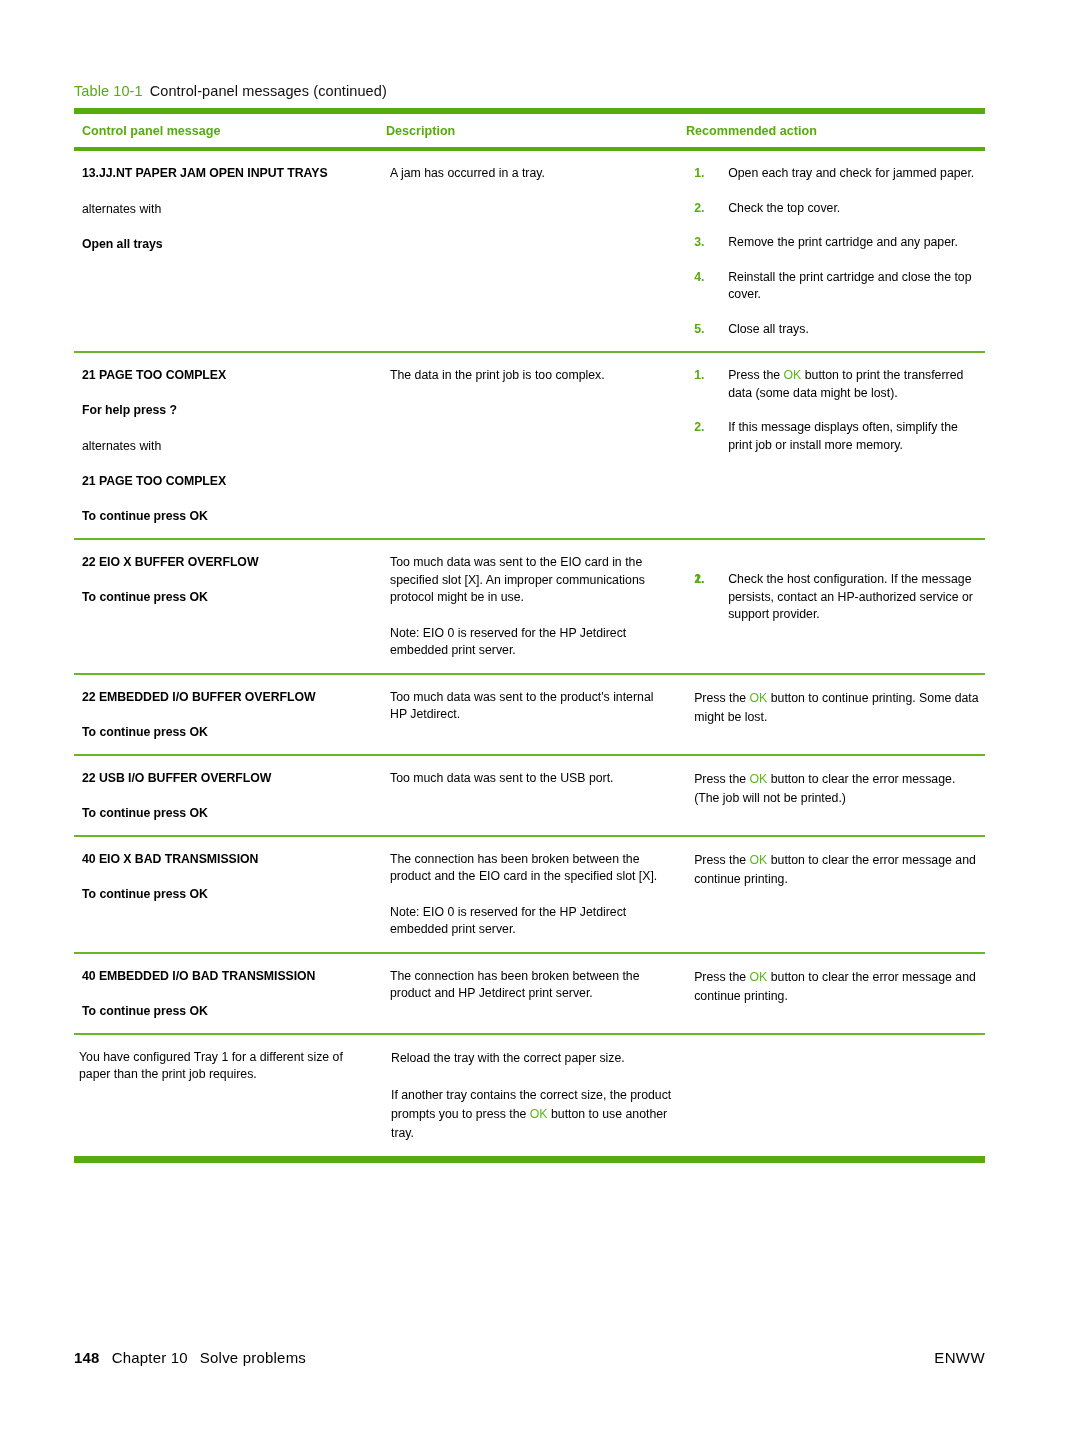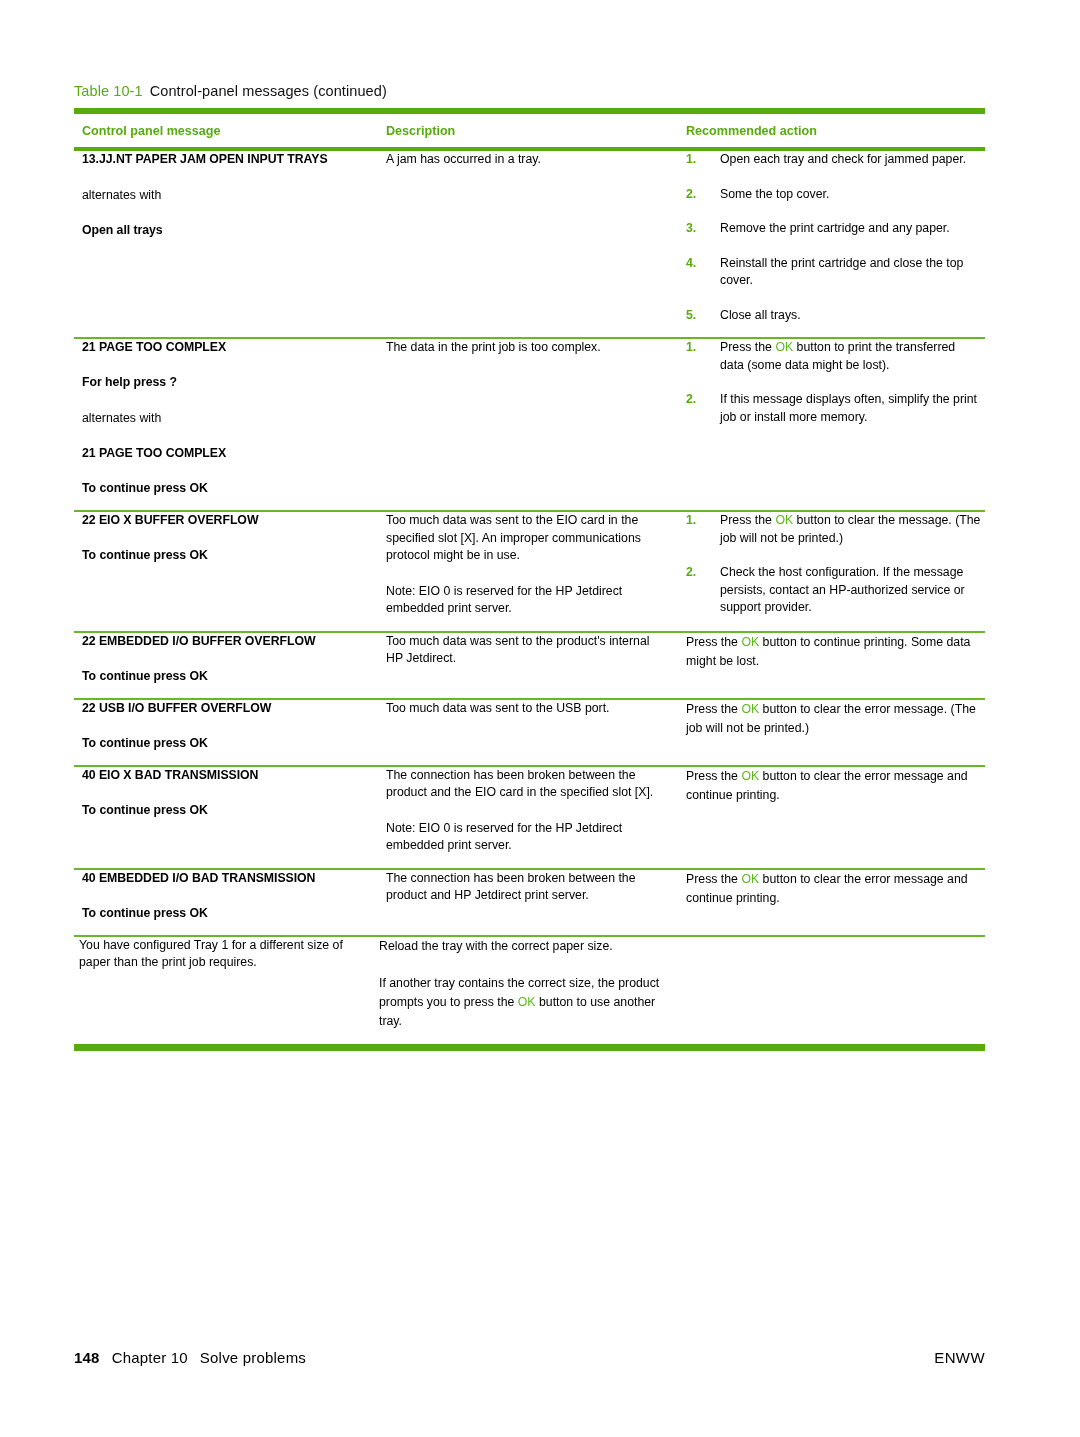--- a/index.html
+++ b/index.html
@@ -73,21 +73,21 @@
   .col-action { width: 304px; box-sizing: border-box; padding-left: 5px; padding-right: 4px; }
 
   .head-row { padding-top: 9px; padding-bottom: 8px; }
   .head-cell {
     color: #57ab0d;
     font-size: 12.6px;
     font-weight: bold;
     line-height: 16px;
   }
 
-  .body-row { padding-bottom: 13px; }
+  .body-row { padding-top: 14px; padding-bottom: 13px; gap: 12px; }
 
   .msg-main {
     font-size: 12.3px;
     font-weight: bold;
     line-height: 17px;
     letter-spacing: -.05px;
   }
   .msg-plain {
     font-size: 12.3px;
     font-weight: normal;
@@ -178,21 +178,21 @@
         <div class="msg-main">13.JJ.NT PAPER JAM OPEN INPUT TRAYS</div>
         <div class="msg-plain">alternates with</div>
         <div class="msg-sub">Open all trays</div>
       </div>
       <div class="col-desc">
         <div class="desc-p">A jam has occurred in a tray.</div>
       </div>
       <div class="col-action">
         <ol class="act-list">
           <li><span class="li-num">1.</span><span>Open each tray and check for jammed paper.</span></li>
-          <li><span class="li-num">2.</span><span>Some the top cover.</span></li>
+          <li><span class="li-num">2.</span><span>Check the top cover.</span></li>
           <li><span class="li-num">3.</span><span>Remove the print cartridge and any paper.</span></li>
           <li><span class="li-num">4.</span><span>Reinstall the print cartridge and close the top cover.</span></li>
           <li><span class="li-num">5.</span><span>Close all trays.</span></li>
         </ol>
       </div>
     </div>
 
     <div class="rule-row"></div>
 
     <div class="row body-row">
@@ -220,21 +220,21 @@
       <div class="col-msg">
         <div class="msg-main">22 EIO X BUFFER OVERFLOW</div>
         <div class="msg-sub">To continue press OK</div>
       </div>
       <div class="col-desc">
         <div class="desc-p">Too much data was sent to the EIO card in the specified slot [X]. An improper communications protocol might be in use.</div>
         <div class="desc-p">Note: EIO 0 is reserved for the HP Jetdirect embedded print server.</div>
       </div>
       <div class="col-action">
         <ol class="act-list">
-          <li><span class="li-num">1.</span><span>Press the <span class="ok" style="color: rgb(90, 184, 27);">OK</span> button to clear the message. (The job will not be printed.)</span></li>
+          <li><span class="li-num">1.</span></li>
           <li><span class="li-num">2.</span><span>Check the host configuration. If the message persists, contact an HP-authorized service or support provider.</span></li>
         </ol>
       </div>
     </div>
 
     <div class="rule-row"></div>
 
     <div class="row body-row">
       <div class="col-msg">
         <div class="msg-main">22 EMBEDDED I/O BUFFER OVERFLOW</div>

